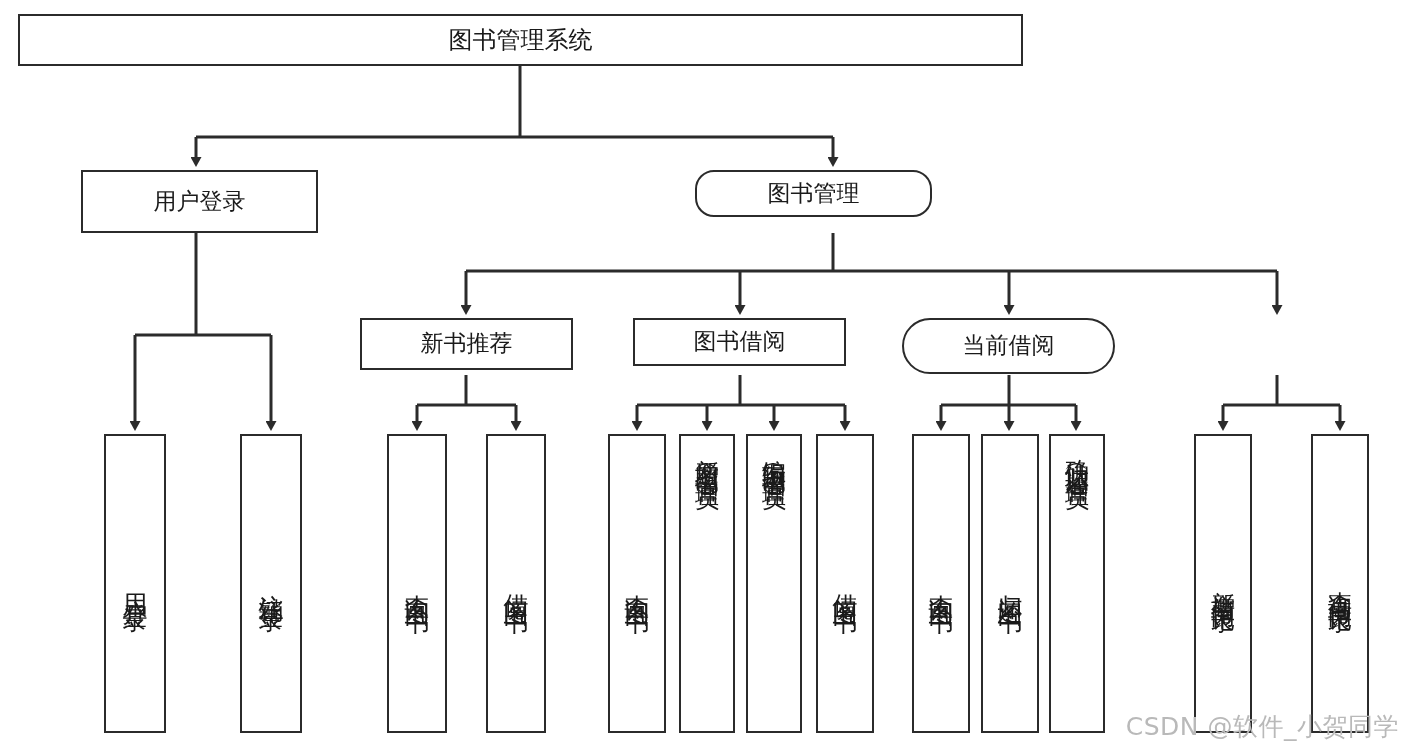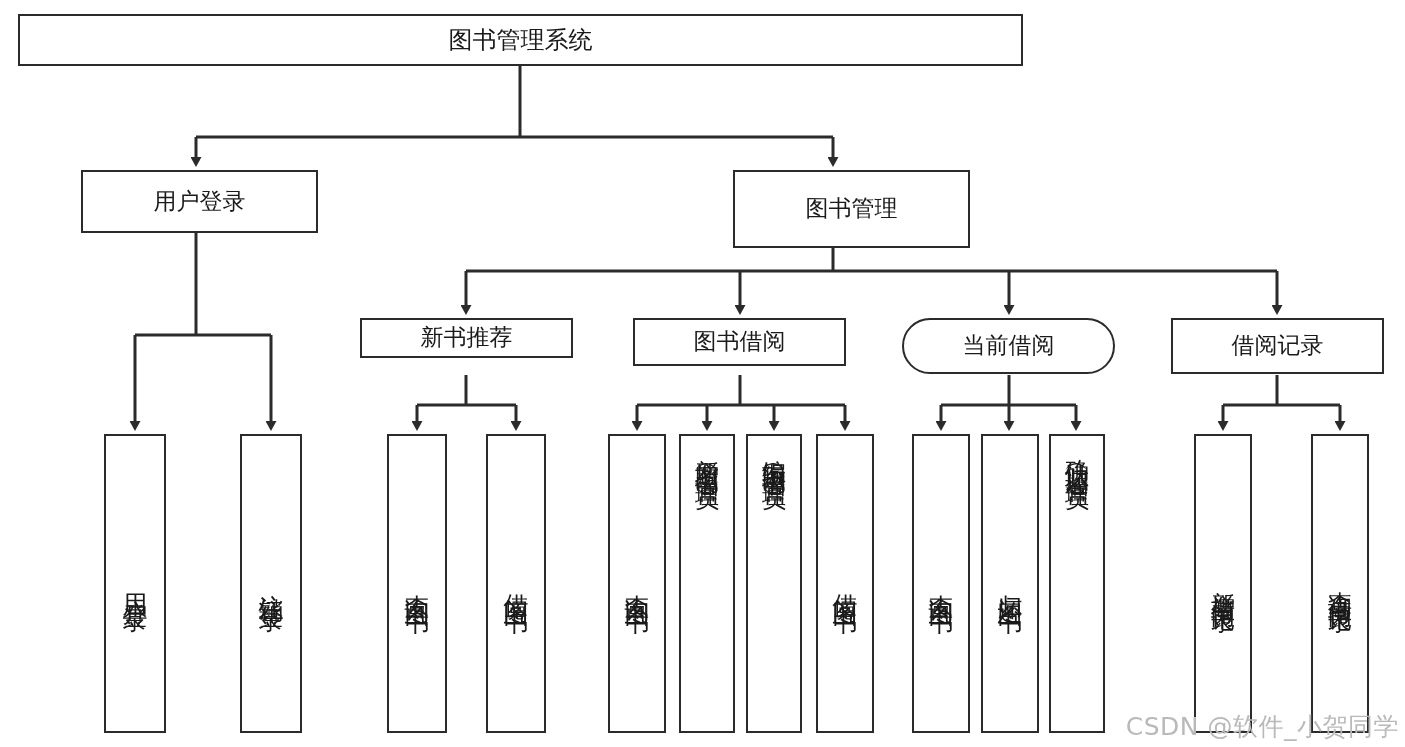--- a/index.html
+++ b/index.html
@@ -138,39 +138,36 @@
   </svg>
 
   <div class="node h-node root" style="left:18px; top:14px; width:1005px; height:52px;">
     <span class="label">图书管理系统</span>
   </div>
 
   <div class="node h-node" style="left:81px; top:170px; width:237px; height:63px;">
     <span class="label">用户登录</span>
   </div>
 
-  <div class="node h-node" style="left:733px; top:170px; width:237px; height:78px;">
+  <div class="node h-node" style="left:695px; top:170px; width:237px; height:47px;border-radius:19px;">
     <span class="label">图书管理</span>
   </div>
 
-  <div class="node h-node" style="left:360px; top:318px; width:213px; height:40px;">
+  <div class="node h-node" style="left:360px; top:318px; width:213px; height:52px;">
     <span class="label">新书推荐</span>
   </div>
 
   <div class="node h-node" style="left:633px; top:318px; width:213px; height:48px;">
     <span class="label">图书借阅</span>
   </div>
 
   <div class="node h-node" style="left:902px; top:318px; width:213px; height:56px;border-radius:28px;">
     <span class="label">当前借阅</span>
   </div>
 
-  <div class="node h-node" style="left:1171px; top:318px; width:213px; height:56px;">
-    <span class="label">借阅记录</span>
-  </div>
 
   <div class="node v-node" style="left:104px; top:434px; width:62px; height:299px;">
     <span class="label">用户登录</span>
   </div>
 
   <div class="node v-node" style="left:240px; top:434px; width:62px; height:299px;">
     <span class="label">注销登录</span>
   </div>
 
   <div class="node v-node" style="left:387px; top:434px; width:60px; height:299px;">

